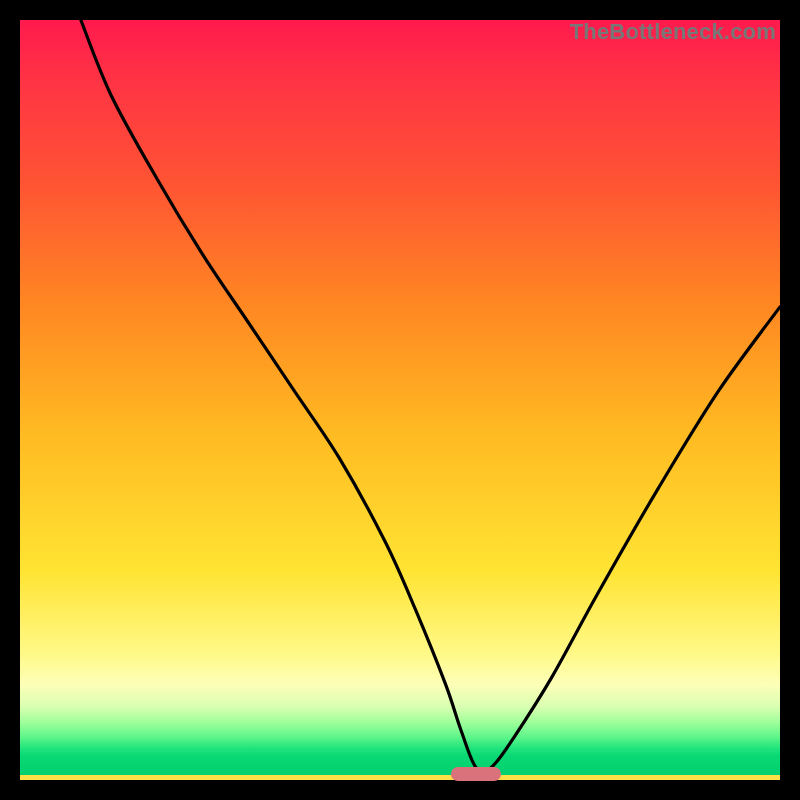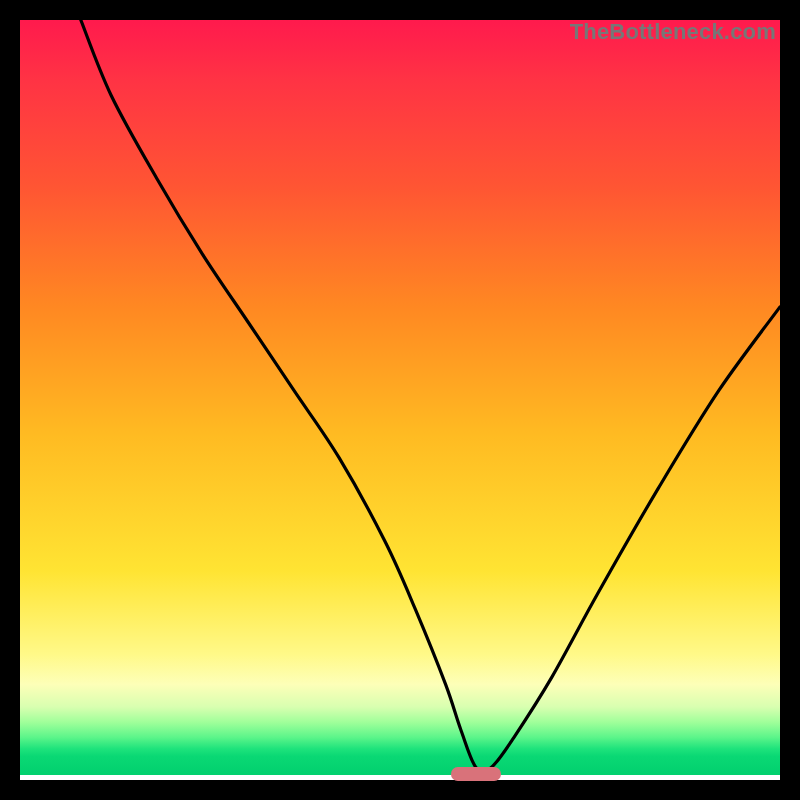--- a/index.html
+++ b/index.html
@@ -9,21 +9,21 @@
     height: 800px;
     background: #000;
     overflow: hidden;
   }
   .frame {
     position: absolute;
     left: 20px;
     top: 20px;
     width: 760px;
     height: 760px;
-    background: #ffffff;
+    background: #fde047;
   }
   .gradient {
     position: absolute;
     left: 0;
     top: 0;
     width: 760px;
     height: 755px;
     background: linear-gradient(to bottom,
       #ff1a4d 0%,
       #ff3344 8%,

